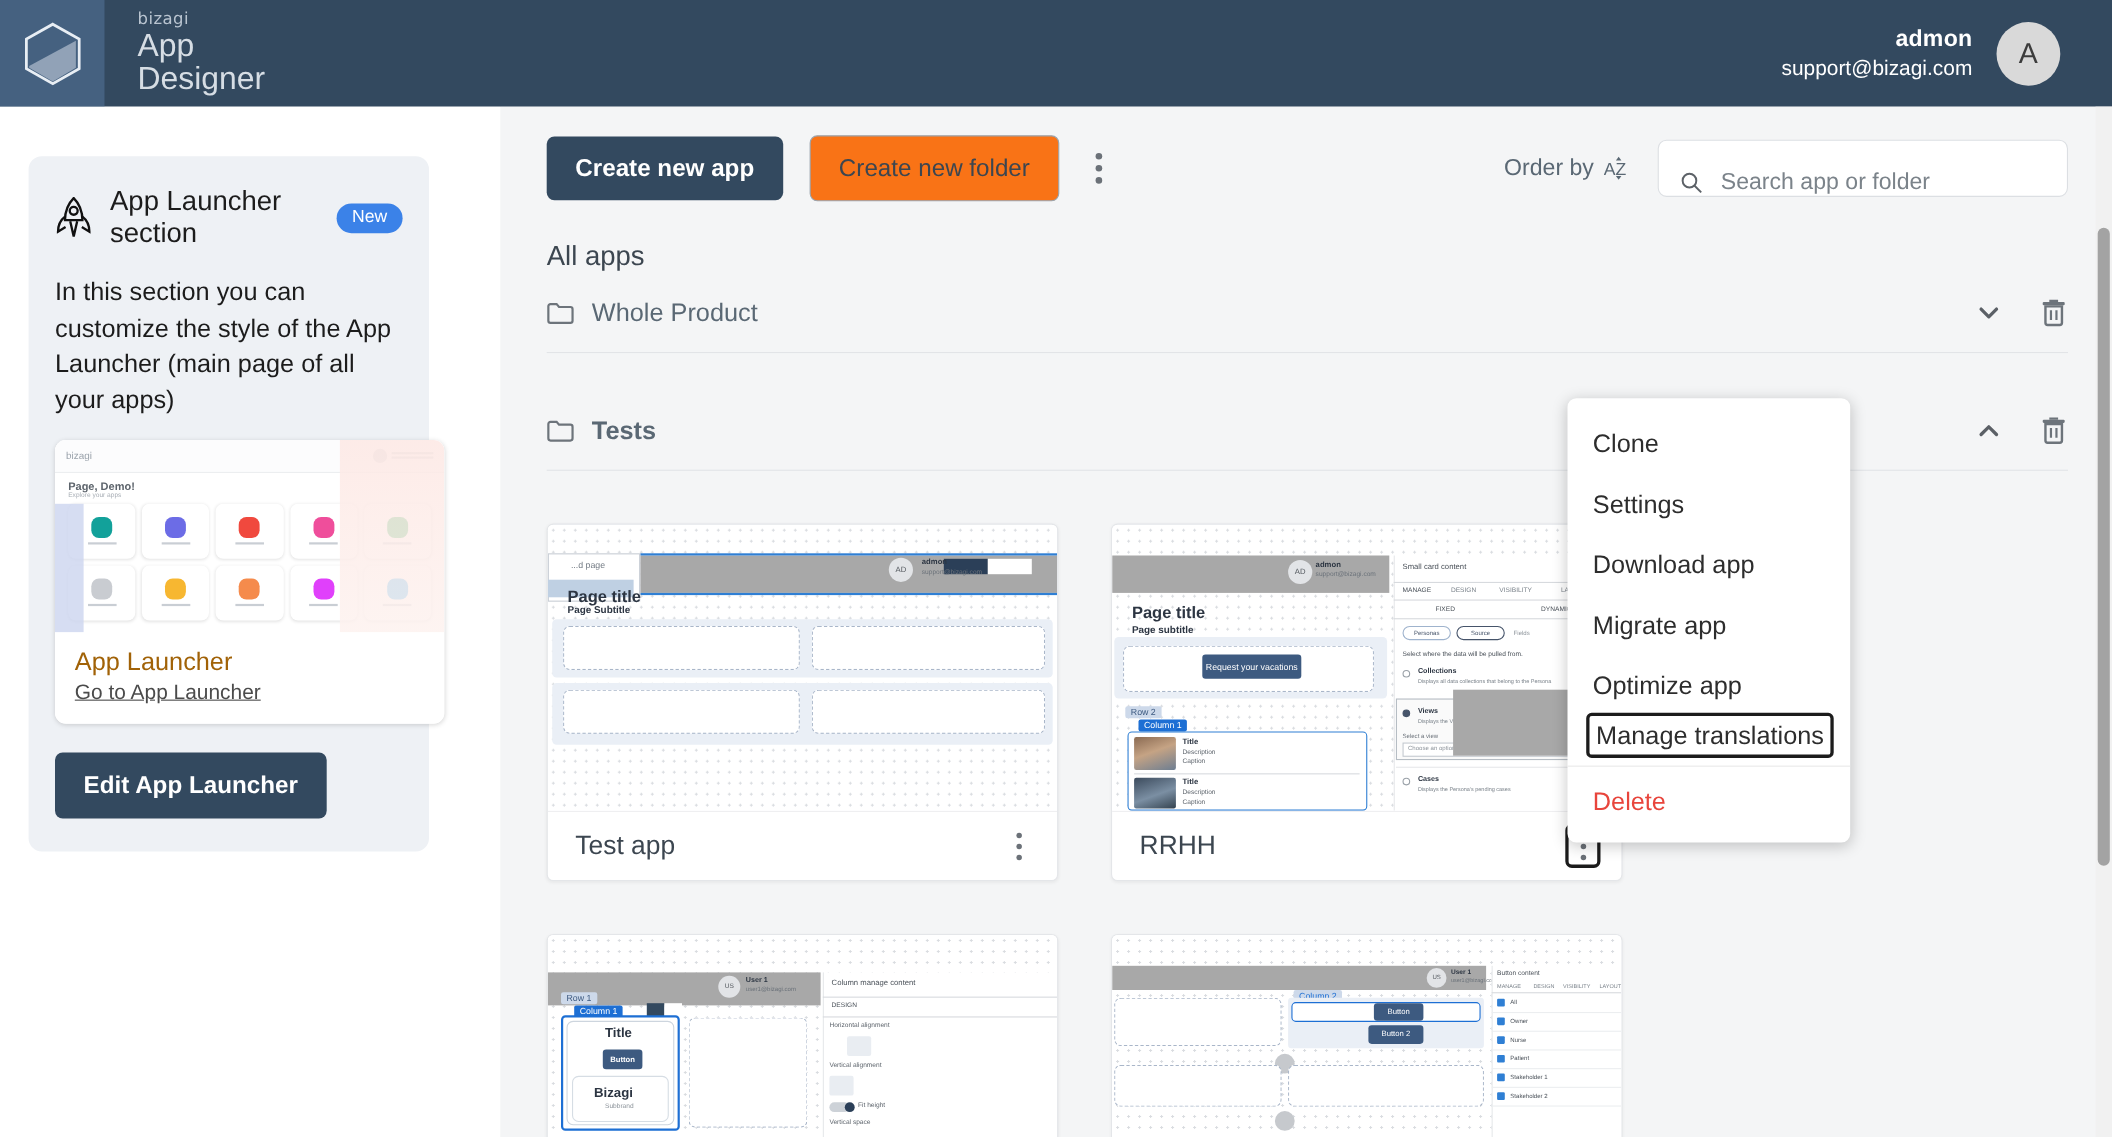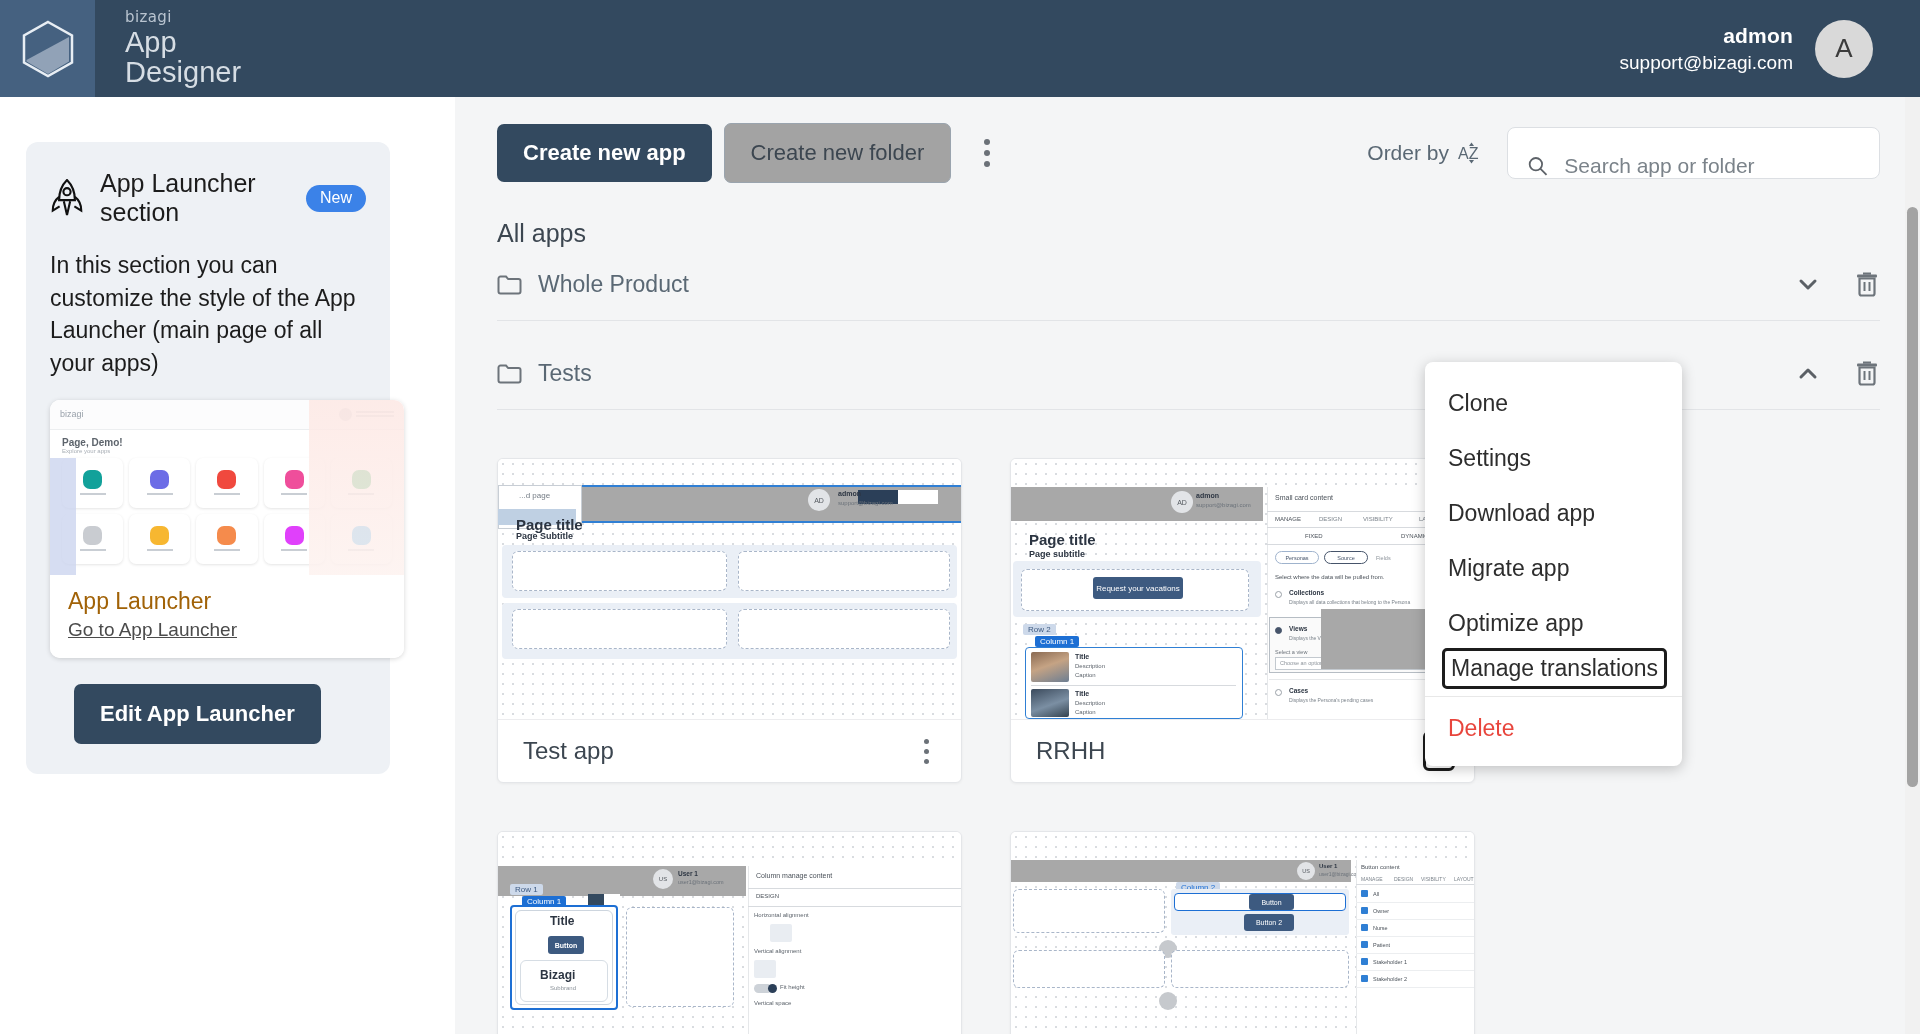--- a/index.html
+++ b/index.html
@@ -94,38 +94,38 @@
     background: #ccd4ef; opacity: .8;
   }
   .preview-body { padding: 13px 18px 17px 18px; background: #fff; position: relative; z-index: 2;}
   .preview-title { font-size: 23px; color: #a16207; }
   .preview-link {
     font-size: 19px; color: #4b4b4b; text-decoration: underline; margin-top: 4px; display: inline-block;
   }
   .edit-btn {
     margin-top: 26px; background: #33495f; color: #fff; border: none;
     font-size: 22px; font-weight: bold; padding: 17px 26px; border-radius: 7px;
-    cursor: pointer; font-family: inherit; margin-left: 24px;
+    cursor: pointer; font-family: inherit;
   }
 
   
   .main {
     position: absolute; left: 455px; top: 97px; width: 1465px; height: 937px;
     background: #f4f5f6; overflow: hidden;
   }
   .toolbar {
     display: flex; align-items: center; padding: 26px 40px 0 42px;
   }
   .btn-primary {
     background: #33495f; color: #fff; border: none; border-radius: 7px;
     font-size: 22px; font-weight: bold; padding: 16px 26px; cursor: pointer; font-family: inherit;
   }
   .btn-outline {
-    background: #a3a3a3; color: #3c4650; border: 1px solid #9aa4ae; border-radius: 7px;
-    font-size: 22px; padding: 16px 26px; margin-left: 12px; cursor: pointer; font-family: inherit;
+    background: #f97316; color: #3c4650; border: 1px solid #9aa4ae; border-radius: 7px;
+    font-size: 22px; padding: 16px 26px; margin-left: 24px; cursor: pointer; font-family: inherit;
   }
   .kebab {
     width: 28px; height: 36px; margin-left: 22px; cursor: pointer;
     display: flex; flex-direction: column; align-items: center; justify-content: center; gap: 5px;
   }
   .kebab i { width: 6px; height: 6px; border-radius: 50%; background: #6b7178; display: block; }
   .order-by {
     margin-left: auto; display: flex; align-items: center; gap: 9px;
     font-size: 21px; color: #5a6874; cursor: pointer;
   }
@@ -140,21 +140,21 @@
   }
   .search-input::placeholder { color: #7b838a; }
 
   .all-apps {
     font-size: 25px; color: #3c4650; padding: 36px 0 0 42px;
   }
   .folder-row {
     margin: 22px 40px 0 42px; display: flex; align-items: center;
     border-bottom: 1px solid #e2e4e7; padding-bottom: 22px; position: relative;
   }
-  .folder-row.tests { margin-top: 38px; }
+  .folder-row.tests { margin-top: 56px; font-weight: bold; }
   .folder-ico { width: 25px; height: 21px; margin-right: 16px; }
   .folder-name { font-size: 23px; color: #5a6874; }
   .chev { margin-left: auto; width: 28px; height: 28px; cursor: pointer; }
   .trash { width: 26px; height: 28px; margin-left: 32px; cursor: pointer; }
 
   .cards {
     display: grid; grid-template-columns: repeat(2, 465px); gap: 48px;
     padding: 48px 0 0 42px;
   }
   .app-card {

